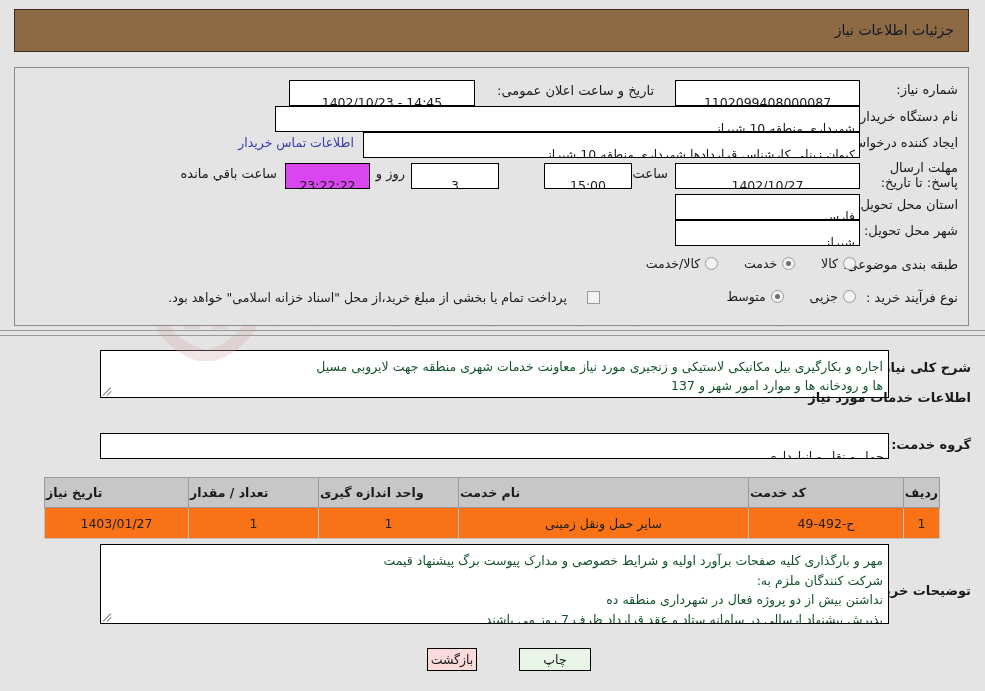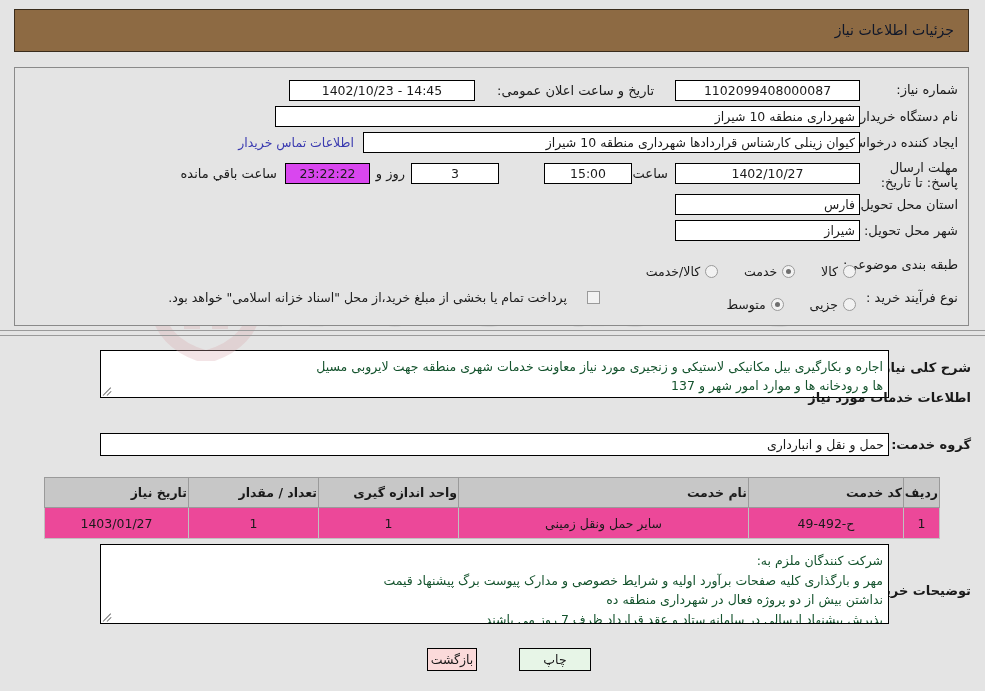--- a/index.html
+++ b/index.html
@@ -104,21 +104,21 @@
     line-height: 15px;
   }
 
   .fld {
     border: 1px solid #000000;
     background: #ffffff;
     box-sizing: border-box;
     height: 21px;
     line-height: 19px;
     font-size: 12.5px;
-    padding: 0 4px;
+    padding: 12px 4px;
     color: #1a1a1a;
     text-align: right;
     overflow: hidden;
     white-space: nowrap;
   }
   .fld.center { text-align: center; }
   .fld.cream { background: #d946ef; margin-left: 11px; }
 
   .linky {
     color: #3a3ab0;
@@ -154,21 +154,20 @@
     background: #f2f2f2;
     box-sizing: border-box;
     vertical-align: -2px;
   }
   .opt {
     display: inline-flex;
     align-items: center;
     gap: 5px;
     font-size: 12.5px;
     margin-left: 22px;
-    margin-top: 8px;
   }
 
   
   .divider {
     position: absolute;
     left: 0;
     width: 985px;
     height: 0;
     border-top: 1px solid #9a9a9a;
     z-index: 6;
@@ -222,26 +221,26 @@
     border-collapse: collapse;
     font-size: 12.5px;
     table-layout: fixed;
   }
   table.grid th {
     background: #c7c7c7;
     border: 1px solid #9a9a9a;
     font-weight: bold;
     height: 27px;
     color: #1a1a1a;
-    text-align: right;
+    text-align: left;
     font-size: 12.5px;
     margin-top: 12px;
   }
   table.grid td {
-    background: #ec4899;
+    background: #f97316;
     border: 1px solid #c0c0c0;
     height: 28px;
     text-align: center;
     color: #1a1a1a;
     font-size: 12.5px;
   }
 
   
   .btn {
     position: absolute;
@@ -384,22 +383,22 @@
       <td>سایر حمل ونقل زمینی</td>
       <td>1</td>
       <td>1</td>
       <td>1403/01/27</td>
     </tr>
   </tbody>
 </table>
 
 <div class="desc-label" style="right:14px; top:583px;">توضیحات خریدار:</div>
 <div class="textbox" style="right:96px; top:544px; width:789px; height:80px; line-height:19.5px;">
+  <div>مهر و بارگذاری کلیه صفحات برآورد اولیه و شرایط خصوصی و مدارک پیوست برگ پیشنهاد قیمت</div>
   <div>شرکت کنندگان ملزم به:</div>
-  <div>مهر و بارگذاری کلیه صفحات برآورد اولیه و شرایط خصوصی و مدارک پیوست برگ پیشنهاد قیمت</div>
   <div>نداشتن بیش از دو پروژه فعال در شهرداری منطقه ده</div>
   <div>پذیرش پیشنهاد ارسالی در سامانه ستاد و عقد قرارداد ظرف 7 روز می باشند</div>
   <span class="resizer">
     <i style="width:11px; left:0; top:9px; transform:rotate(-45deg);"></i>
     <i style="width:6px; left:4px; top:9px; transform:rotate(-45deg);"></i>
   </span>
 </div>
 
 <button class="btn btn-print" style="left:519px; top:648px; width:72px;">چاپ</button>
 <button class="btn btn-back" style="left:427px; top:648px; width:50px;">بازگشت</button>

